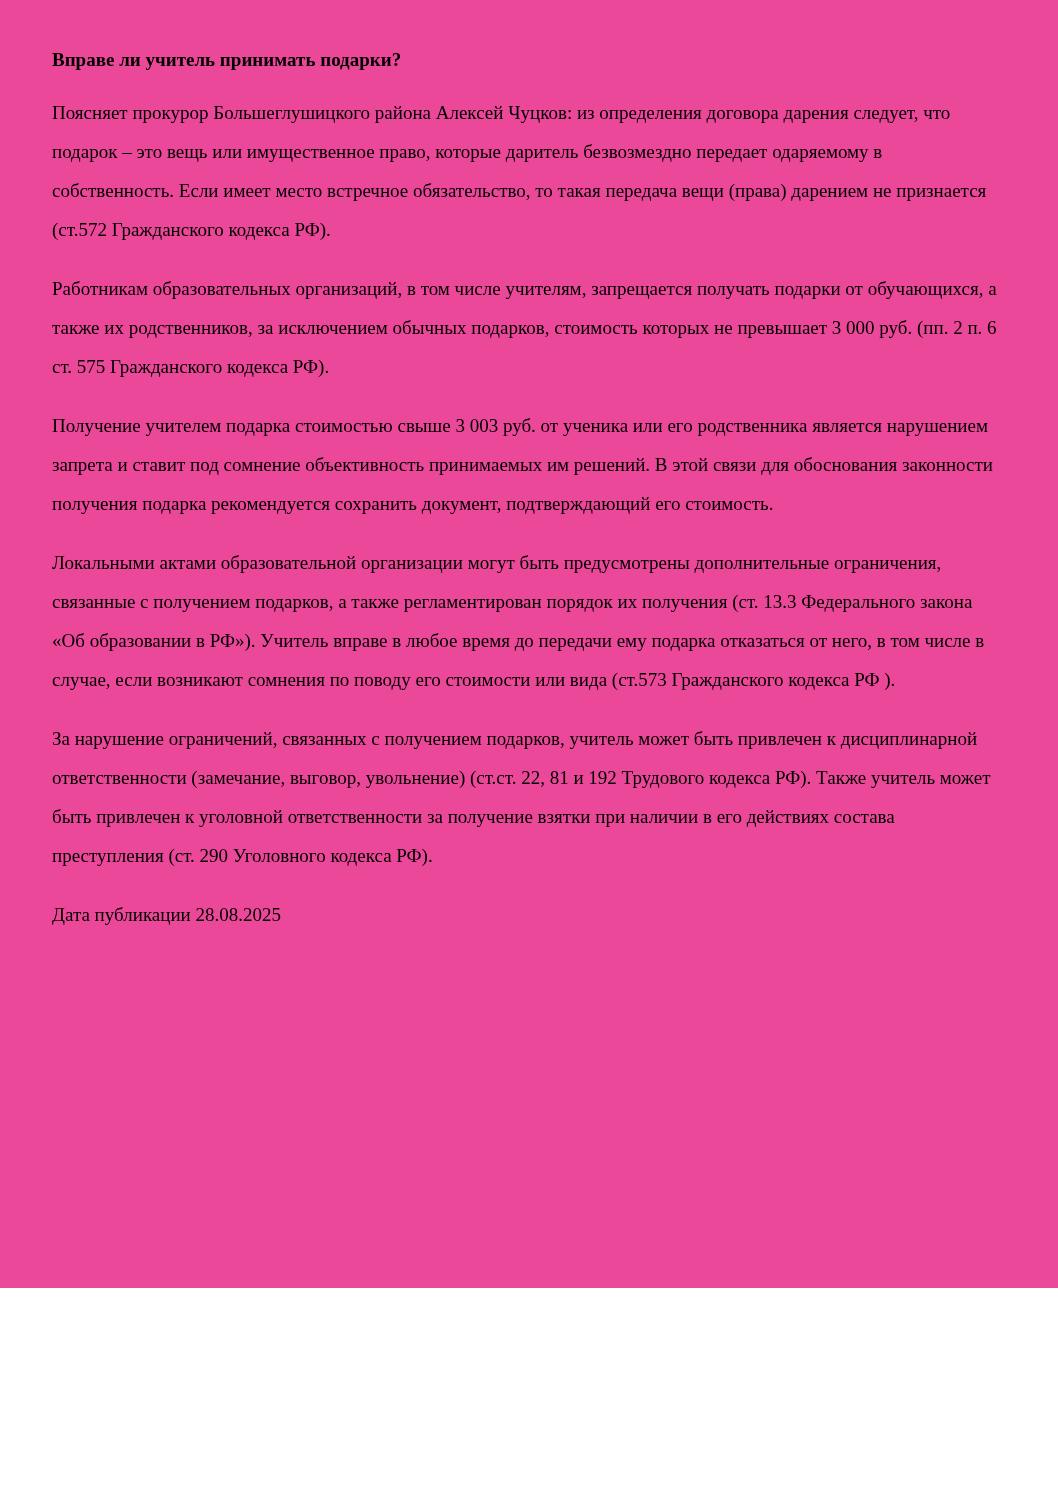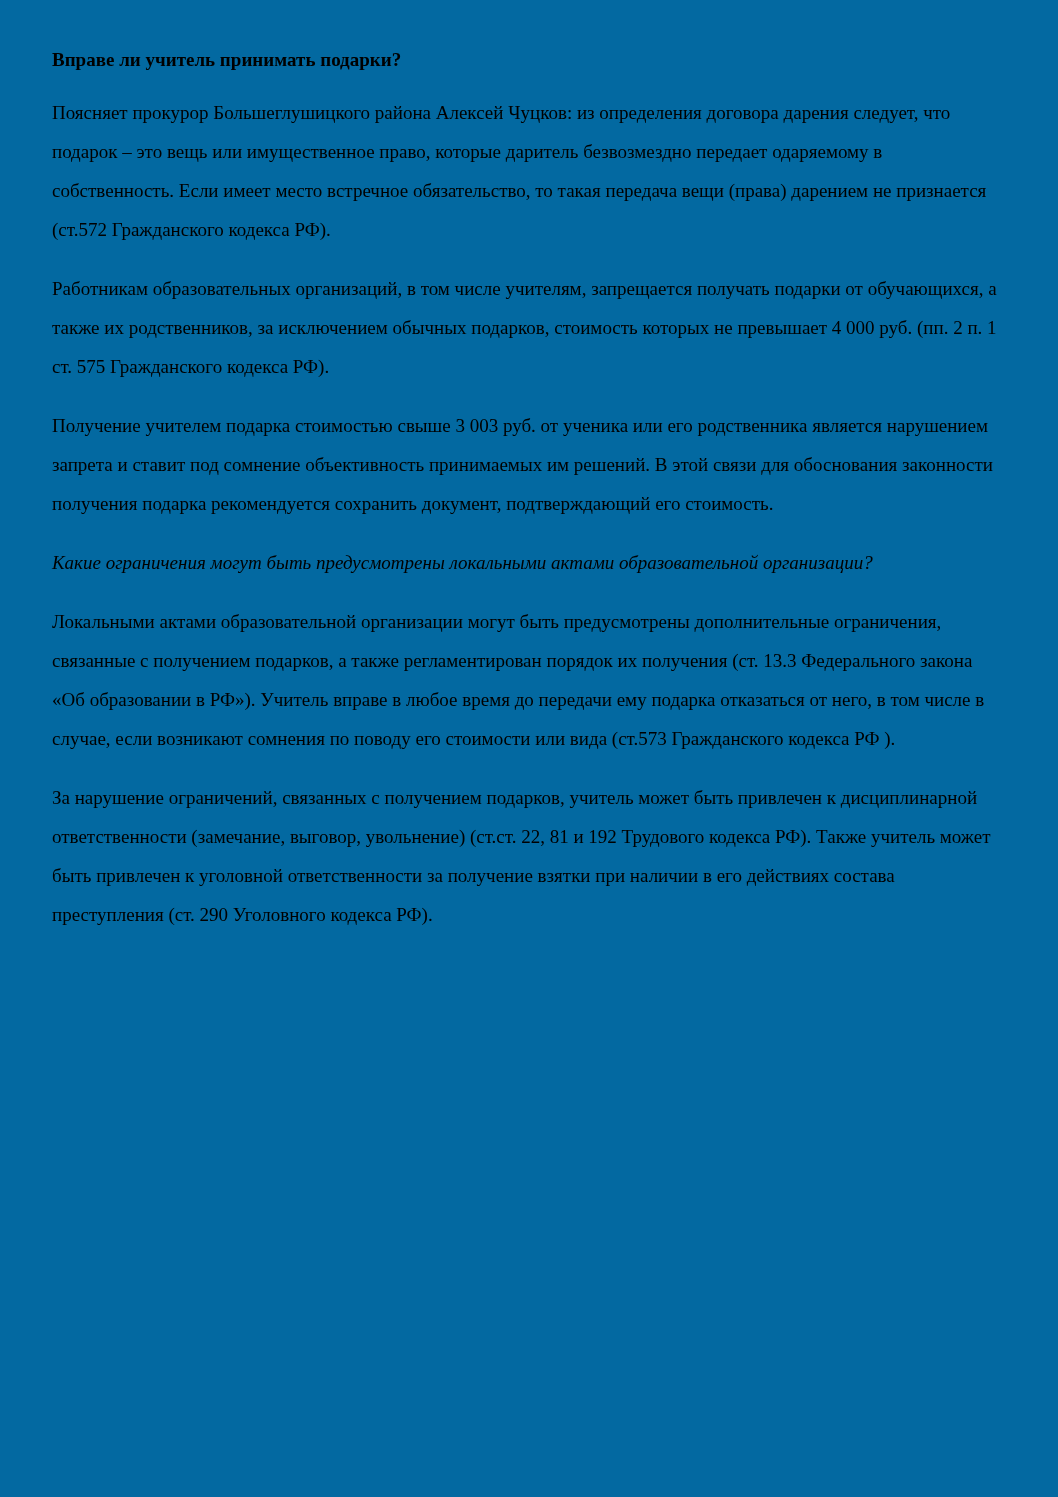--- a/index.html
+++ b/index.html
@@ -10,22 +10,22 @@
   }
   body {
     width: 1058px;
     height: 1497px;
     color: #000000;
     font-family: "Liberation Serif", serif;
     overflow: hidden;
   }
   .page {
     width: 1058px;
-    height: 1497px;
-    background: #0369a1;
+    height: 1288px;
+    background: #ec4899;
     padding: 46px 50px 0 52px;
   }
   .doc-title {
     font-size: 19px;
     line-height: 27px;
     font-weight: bold;
     margin: 0 0 20px 0;
   }
   .para {
     font-size: 19px;
@@ -40,24 +40,24 @@
 </head>
 <body>
 
 <div class="page">
 
   <h1 class="doc-title">Вправе ли учитель принимать подарки?</h1>
 
   <p class="para">Поясняет прокурор Большеглушицкого района Алексей Чуцков: из определения договора дарения следует, что подарок – это вещь или имущественное право, которые даритель безвозмездно передает одаряемому в собственность. Если имеет место встречное обязательство, то такая передача вещи (права) дарением не признается (ст.572 Гражданского кодекса РФ).</p>
 
 
-  <p class="para">Работникам образовательных организаций, в том числе учителям, запрещается получать подарки от обучающихся, а также их родственников, за исключением обычных подарков, стоимость которых не превышает 4 000 руб. (пп. 2 п. 1 ст. 575 Гражданского кодекса РФ).</p>
+  <p class="para">Работникам образовательных организаций, в том числе учителям, запрещается получать подарки от обучающихся, а также их родственников, за исключением обычных подарков, стоимость которых не превышает 3 000 руб. (пп. 2 п. 6 ст. 575 Гражданского кодекса РФ).</p>
 
   <p class="para">Получение учителем подарка стоимостью свыше 3 003 руб. от ученика или его родственника является нарушением запрета и ставит под сомнение объективность принимаемых им решений. В этой связи для обоснования законности получения подарка рекомендуется сохранить документ, подтверждающий его стоимость.</p>
 
-  <p class="para question">Какие ограничения могут быть предусмотрены локальными актами образовательной организации?</p>
 
   <p class="para">Локальными актами образовательной организации могут быть предусмотрены дополнительные ограничения, связанные с получением подарков, а также регламентирован порядок их получения (ст. 13.3 Федерального закона «Об образовании в РФ»). Учитель вправе в любое время до передачи ему подарка отказаться от него, в том числе в случае, если возникают сомнения по поводу его стоимости или вида (ст.573 Гражданского кодекса РФ ).</p>
 
   <p class="para">За нарушение ограничений, связанных с получением подарков, учитель может быть привлечен к дисциплинарной ответственности (замечание, выговор, увольнение) (ст.ст. 22, 81 и 192 Трудового кодекса РФ). Также учитель может быть привлечен к уголовной ответственности за получение взятки при наличии в его действиях состава преступления (ст. 290 Уголовного кодекса РФ).</p>
 
+  <p class="para">Дата публикации 28.08.2025</p>
 
 </div>
 
 </body></html>

